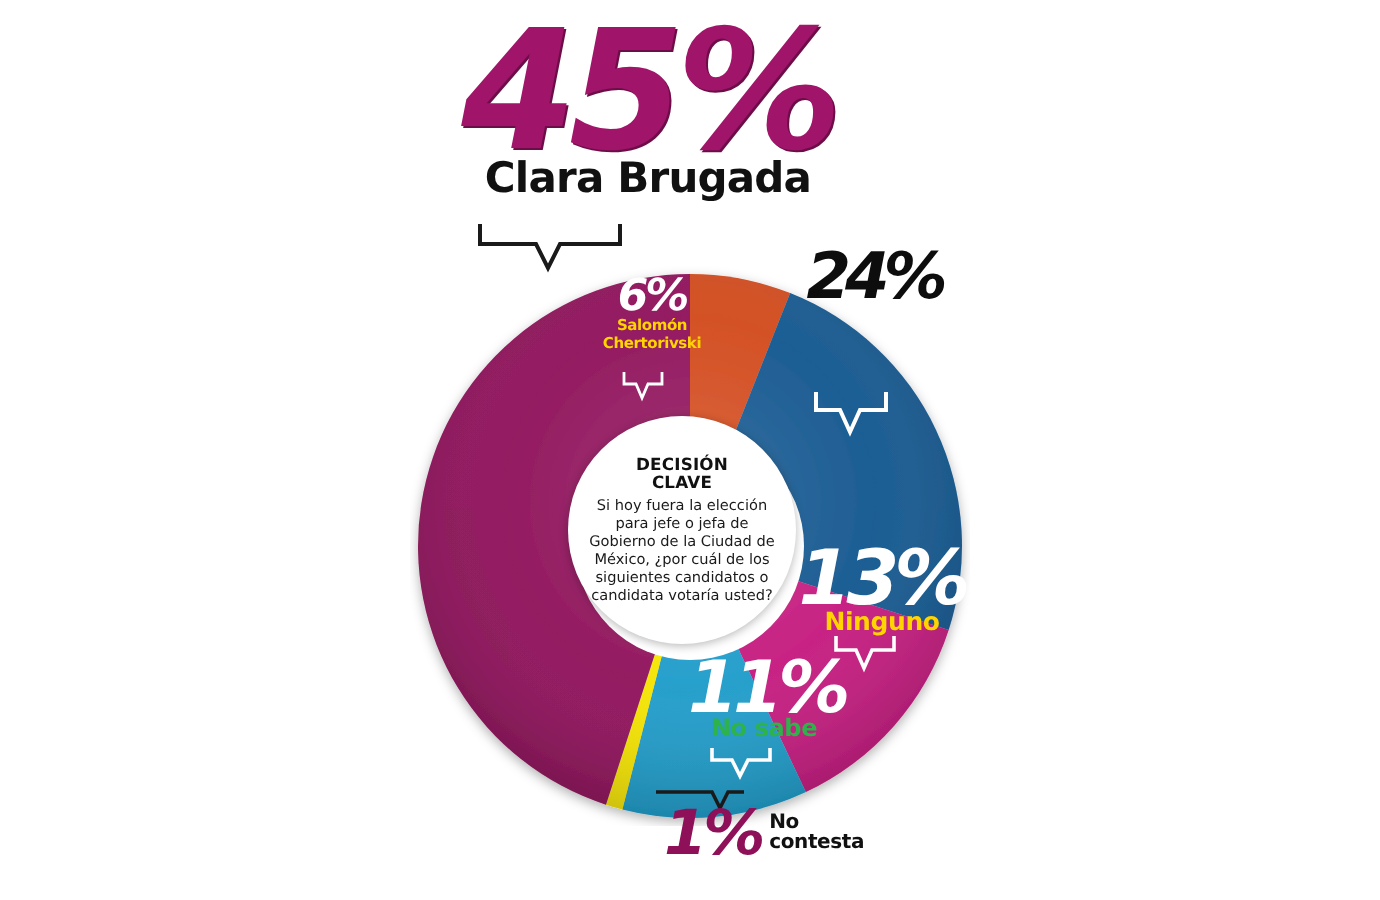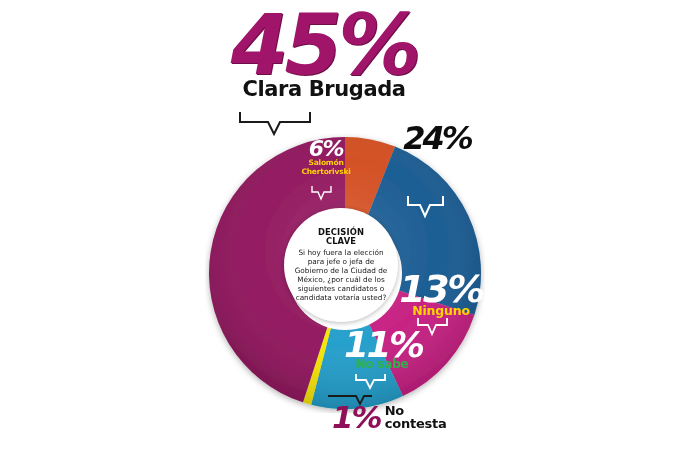--- a/index.html
+++ b/index.html
@@ -187,21 +187,21 @@
   #callout-nocontesta .pct {
     font-family: "DejaVu Sans", sans-serif;
     font-size: 31px;
     font-weight: 700;
     font-style: italic;
     letter-spacing: -2px;
     color: #8E1059;
   }
   #callout-nocontesta .who {
     font-family: "DejaVu Sans", sans-serif;
-    font-size: 13px;
+    font-size: 10px;
     font-weight: 700;
     color: #111111;
     line-height: 1.02;
     letter-spacing: -0.2px;
     white-space: pre-line;
   }
 
   
   #center-bubble {
     position: absolute;

